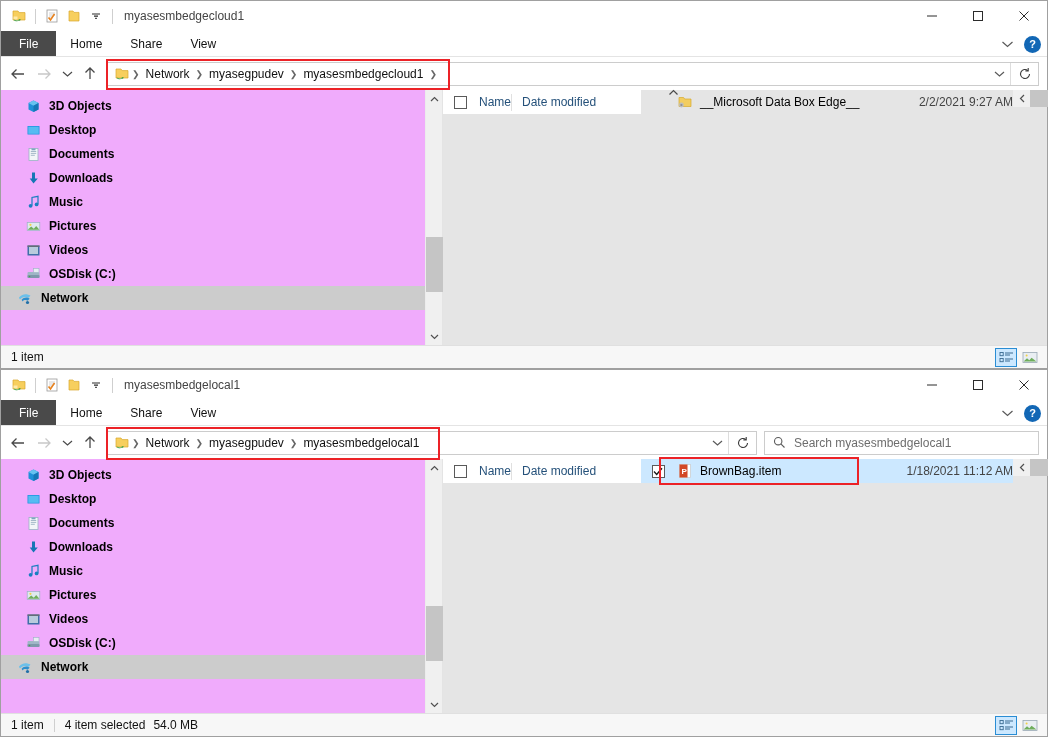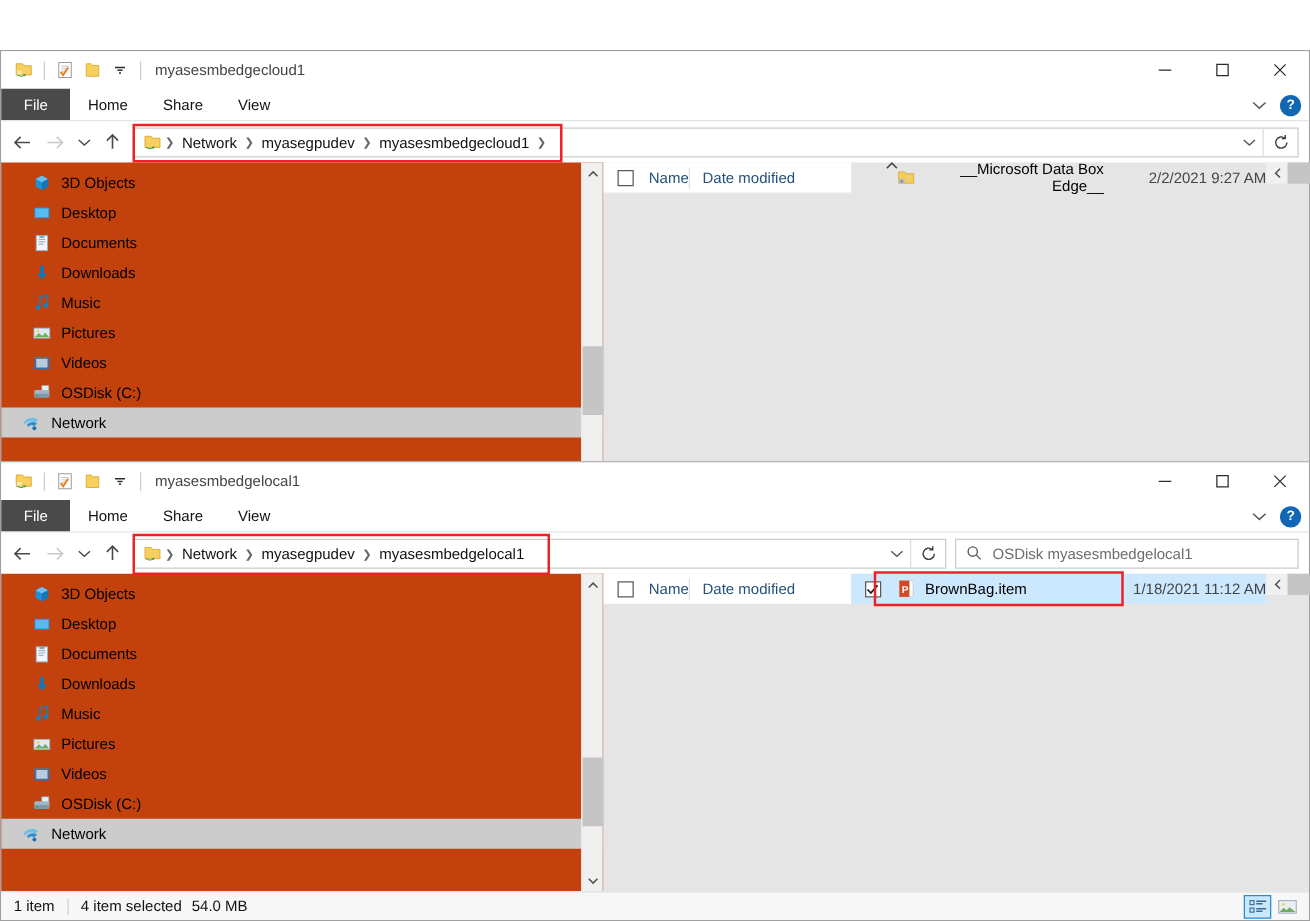--- a/index.html
+++ b/index.html
@@ -13,21 +13,21 @@
   }
   .explorer-window {
     position: absolute;
     left: 0;
     width: 1048px;
     background: #ffffff;
     border: 1px solid #a0a0a0;
     display: flex;
     flex-direction: column;
   }
-  #window-top { top: 0; height: 369px; margin-top: 40px; }
+  #window-top { top: 0; height: 369px; }
   #window-bottom { top: 369px; height: 368px; }
 
   
   .titlebar {
     height: 30px;
     display: flex;
     align-items: center;
     background: #ffffff;
     flex: 0 0 30px;
     position: relative;
@@ -155,26 +155,27 @@
     display: flex; align-items: center;
     margin-left: 7px;
     padding-left: 8px;
     gap: 8px;
   }
   .search-ph { color: #6d6d6d; font-size: 12px; }
 
   
   .bodyrow { display: flex; flex: 1; min-height: 0; }
   .navpane {
-    width: 482px;
-    background: #c2410c;
+    width: 442px;
+    background: #f0abfc;
     position: relative;
     display: flex;
     flex-direction: column;
     border-right: 1px solid #e4e4e4;
+    font-weight: bold;
   }
   .navlist { flex: 1; overflow: hidden; padding-top: 4px; }
   .navitem {
     height: 24px;
     display: flex; align-items: center;
     padding-left: 24px;
     gap: 8px;
     font-size: 12px;
     color: #000000;
   }
@@ -713,21 +714,21 @@
       <div class="redbox" style="left:-2px; top:-5px; width:334px; height:33px;"></div>
     </div>
 
     <div class="searchbox">
       <span>
         <svg width="13" height="13" viewBox="0 0 13 13">
           <circle cx="5.2" cy="5.2" r="3.7" fill="none" stroke="#5a5a5a" stroke-width="1.1"></circle>
           <path d="M8.1 8.1l3.4 3.4" stroke="#5a5a5a" stroke-width="1.1"></path>
         </svg>
       </span>
-      <span class="search-ph">OSDisk myasesmbedgelocal1</span>
+      <span class="search-ph">Search myasesmbedgelocal1</span>
     </div>
   </div>
 
   <div class="bodyrow">
     <div class="navpane">
       <div class="navlist">
 
         <div class="navitem">
           <span class="ni-icon">
             <svg width="15" height="15" viewBox="0 0 15 15">

